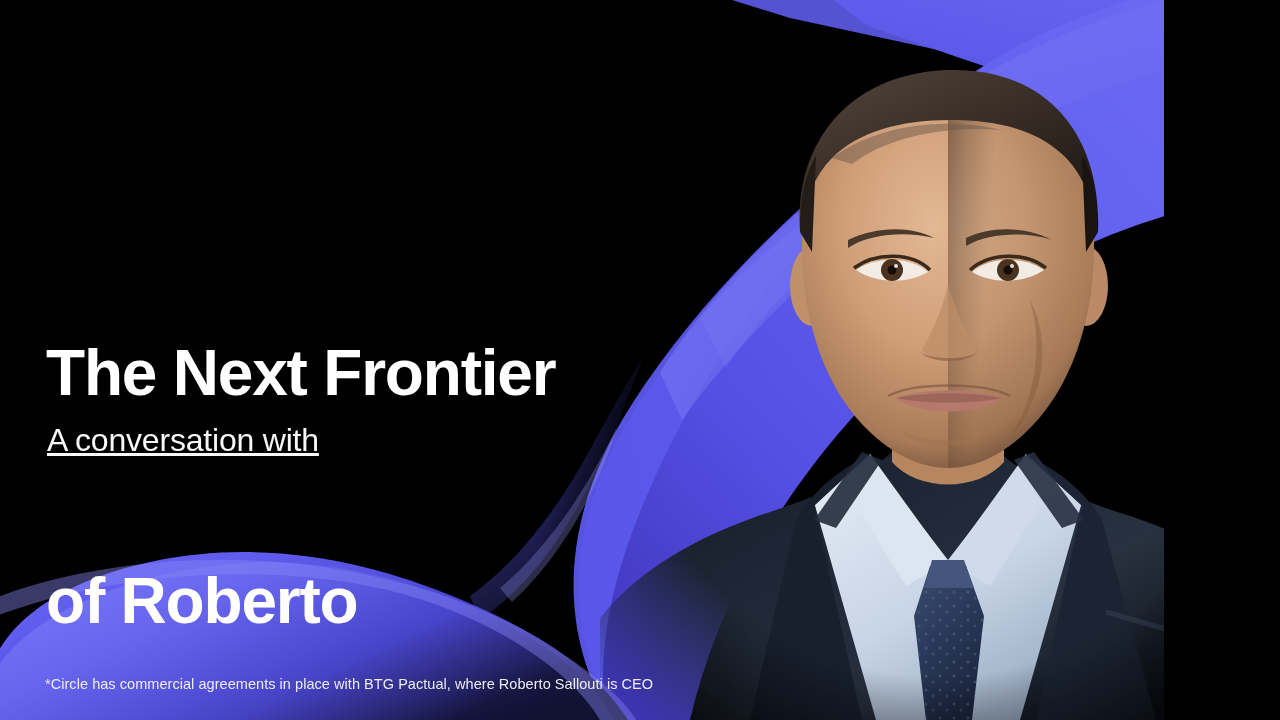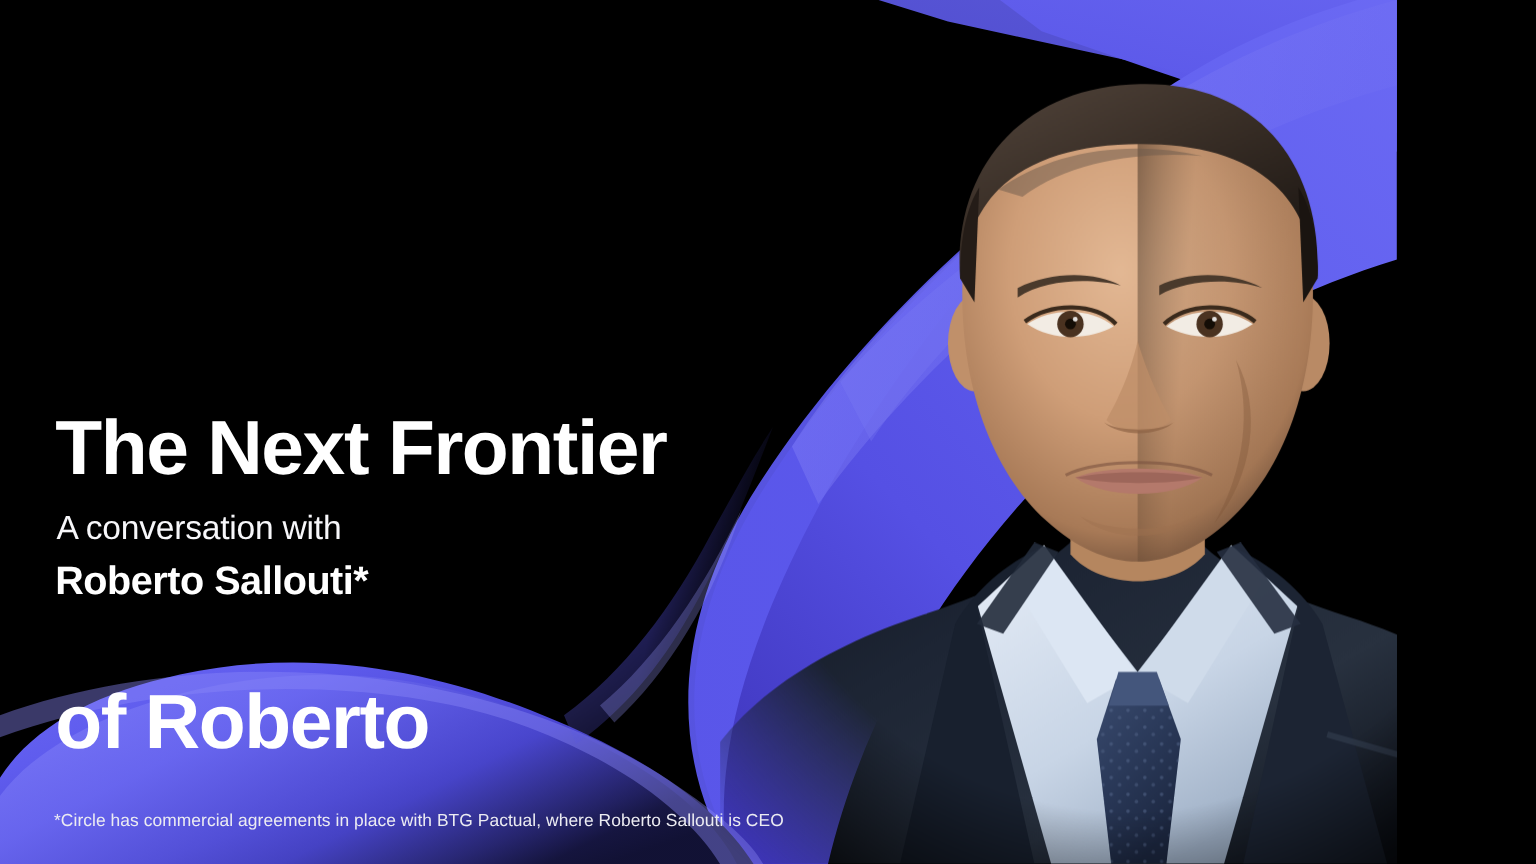--- a/index.html
+++ b/index.html
@@ -19,23 +19,24 @@
   #title{
     left:46px; top:183px;
     font-size:64px; line-height:76px;
     font-weight:600; letter-spacing:-1.2px;
     color:#ffffff;
   }
   #title span{display:block;}
 
   #kicker{
     left:47px; top:423px;
-    font-size:28px; line-height:34px;
+    font-size:32px; line-height:34px;
     font-weight:400; letter-spacing:-0.2px;
     color:#f7f7fa;
+    text-decoration:underline;
   }
   #speaker{
     left:46px; top:463px;
     font-size:33px; line-height:42px;
     font-weight:700; letter-spacing:-0.4px;
     color:#ffffff;
   }
   #footnote{
     left:45px; top:675px;
     font-size:14.5px; line-height:18px;
@@ -314,16 +315,15 @@
       <path d="M 430 300 C 452 340, 444 398, 412 436 C 438 390, 442 342, 430 300 Z" fill="#7a5437" opacity="0.35"></path>
     </g>
   </svg>
 
   <div class="txt" id="title">
     <span>The Next Frontier</span>
     <span>of Roberto</span>
   </div>
 
   <div class="txt" id="kicker">A conversation with</div>
-  <div class="txt" id="speaker">Roberto Sallouti*</div>
   <div class="txt" id="footnote">*Circle has commercial agreements in place with BTG Pactual, where Roberto Sallouti is CEO</div>
 
 </div>
 
 </body></html>

